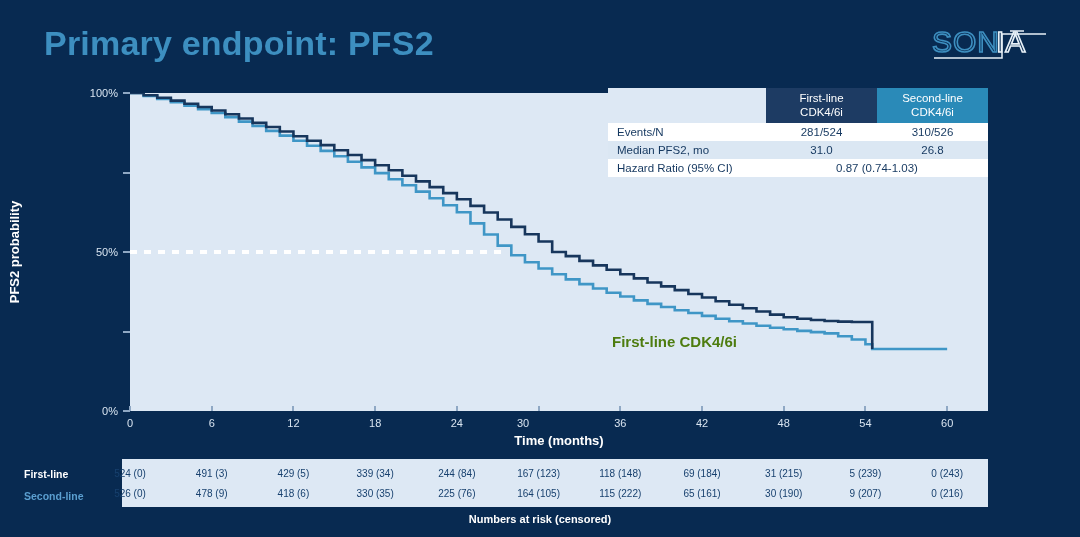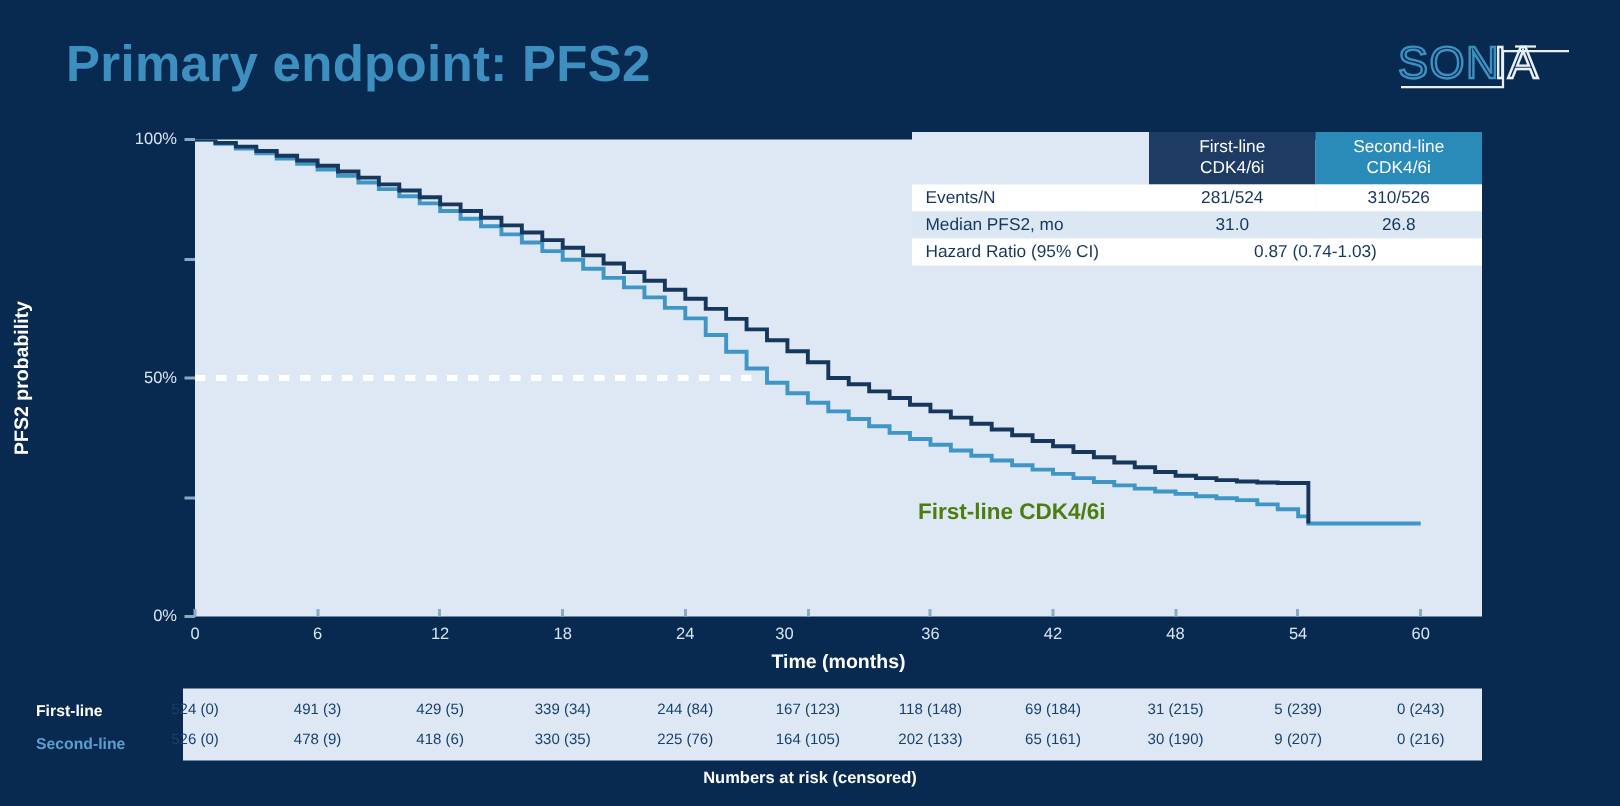--- a/index.html
+++ b/index.html
@@ -299,21 +299,21 @@
         <div class="risk-cell risk-row2" style="left: 89.7143px;">478 (9)</div>
         <div class="risk-cell risk-row1" style="left: 171.429px;">429 (5)</div>
         <div class="risk-cell risk-row2" style="left: 171.429px;">418 (6)</div>
         <div class="risk-cell risk-row1" style="left: 253.143px;">339 (34)</div>
         <div class="risk-cell risk-row2" style="left: 253.143px;">330 (35)</div>
         <div class="risk-cell risk-row1" style="left: 334.857px;">244 (84)</div>
         <div class="risk-cell risk-row2" style="left: 334.857px;">225 (76)</div>
         <div class="risk-cell risk-row1" style="left: 416.571px;">167 (123)</div>
         <div class="risk-cell risk-row2" style="left: 416.571px;">164 (105)</div>
         <div class="risk-cell risk-row1" style="left: 498.286px;">118 (148)</div>
-        <div class="risk-cell risk-row2" style="left: 498.286px;">202 (133)</div>
+        <div class="risk-cell risk-row2" style="left: 498.286px;">115 (222)</div>
         <div class="risk-cell risk-row1" style="left: 580px;">69 (184)</div>
         <div class="risk-cell risk-row2" style="left: 580px;">65 (161)</div>
         <div class="risk-cell risk-row1" style="left: 661.714px;">31 (215)</div>
         <div class="risk-cell risk-row2" style="left: 661.714px;">30 (190)</div>
         <div class="risk-cell risk-row1" style="left: 743.429px;">5 (239)</div>
         <div class="risk-cell risk-row2" style="left: 743.429px;">9 (207)</div>
         <div class="risk-cell risk-row1" style="left: 825.143px;">0 (243)</div>
         <div class="risk-cell risk-row2" style="left: 825.143px;">0 (216)</div>
       </div>
     <div id="risk-caption">Numbers at risk (censored)</div>

